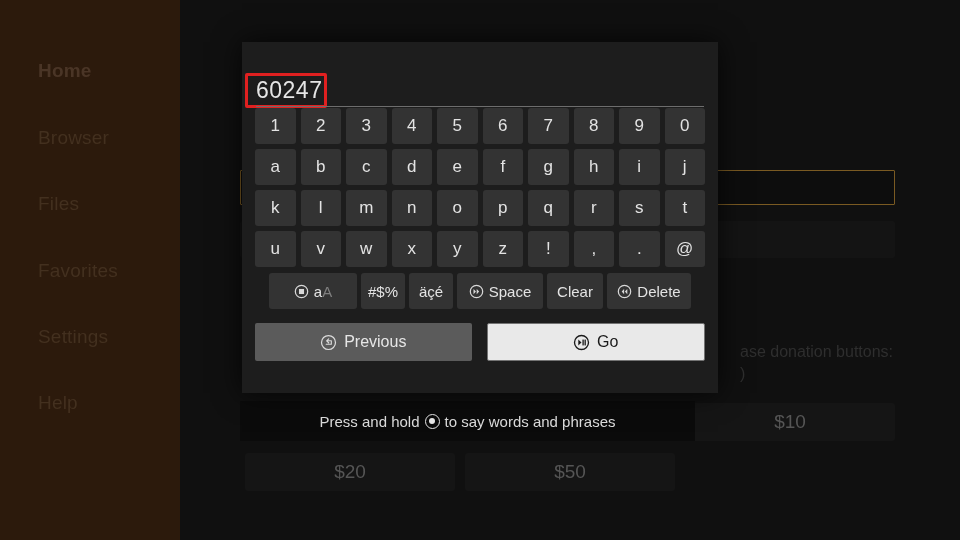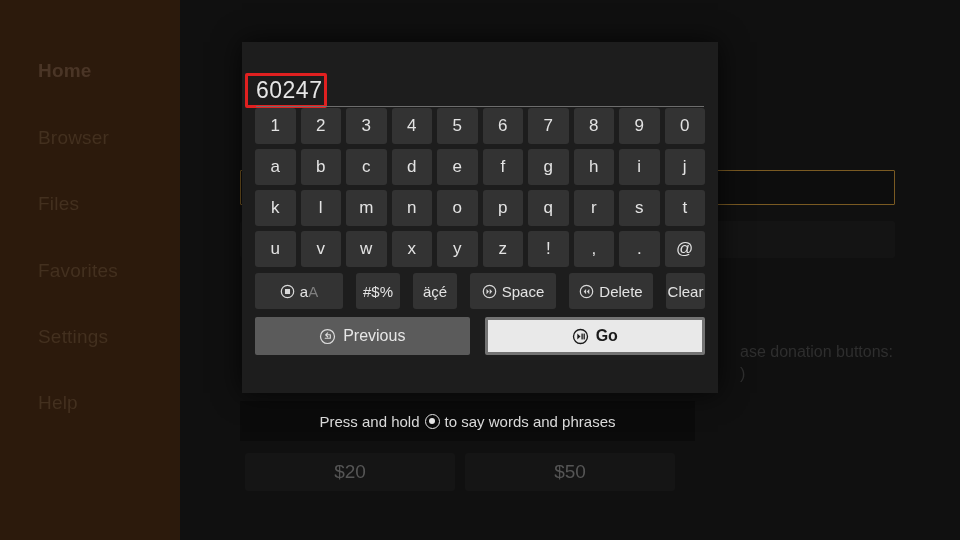--- a/index.html
+++ b/index.html
@@ -101,21 +101,21 @@
 
   .krow { display: flex; gap: 5px; padding: 0 13px; margin-bottom: 5px; }
   .key {
     flex: 1 1 0; height: 36px;
     background: #333333; border-radius: 3px;
     display: flex; align-items: center; justify-content: center;
     color: #e3e3e3; font-size: 17px;
   }
 
   
-  .frow { display: flex; gap: 13px; padding: 0 13px; margin-top: 6px; margin-bottom: 8px; }
+  .frow { display: flex; gap: 4px; padding: 0 27px; margin-top: 6px; margin-bottom: 14px; }
   .fkey {
     height: 36px; background: #333333; border-radius: 3px;
     display: flex; align-items: center; justify-content: center; gap: 5px;
     color: #e3e3e3; font-size: 15px; white-space: nowrap;
   }
   .fkey.k-case  { flex: 0 0 88px; }
   .fkey.k-sym   { flex: 0 0 44px; }
   .fkey.k-acc   { flex: 0 0 44px; }
   .fkey.k-space { flex: 0 0 86px; }
   .fkey.k-del   { flex: 0 0 84px; }
@@ -126,21 +126,21 @@
   
   .arow { display: flex; gap: 15px; padding: 0 13px; }
   .abtn {
     flex: 1 1 0; height: 38px; border-radius: 2px;
     display: flex; align-items: center; justify-content: center; gap: 7px;
     font-size: 16px;
   }
   .abtn.prev { background: #5b5b5b; color: #e6e6e6; }
   .abtn.go {
     background: #e9e9e9; color: #1a1a1a;
-    border: 3px solid #737373; font-weight: bold;
+    border: 1px solid #737373; font-weight: normal;
   }
 
   
   .ic { display: inline-block; flex: 0 0 auto; }
   .ic svg { display: block; }
 </style>
 </head>
 <body>
 
 <div id="root">
@@ -158,20 +158,21 @@
 
     <div class="bg-field" style="left:60px; top:170px; width:655px; height:35px;"></div>
 
     <div class="bg-panel" style="left:60px; top:221px; width:655px; height:37px;"></div>
 
     <div class="bg-text" style="left:560px; top:343px;">ase donation buttons:</div>
     <div class="bg-text" style="left:560px; top:365px;">)</div>
 
     <div class="donate-btn" style="left:65px;  top:403px; width:210px; height:38px;">$1</div>
     <div class="donate-btn" style="left:285px; top:403px; width:210px; height:38px;">$5</div>
+    <div class="donate-btn" style="left:505px; top:403px; width:210px; height:38px;">$10</div>
 
     <div class="donate-btn" style="left:65px;  top:453px; width:210px; height:38px;">$20</div>
     <div class="donate-btn" style="left:285px; top:453px; width:210px; height:38px;">$50</div>
   </section>
 
   <div id="voice-hint">
     <span>Press and hold</span>
     <span class="ring"></span>
     <span>to say words and phrases</span>
   </div>
@@ -256,32 +257,32 @@
         <span class="ic">
           <svg width="15" height="15" viewBox="0 0 16 16">
             <circle cx="8" cy="8" r="6.6" fill="none" stroke="#d8d8d8" stroke-width="1.3"></circle>
             <path d="M4.8 5.2 L7.4 8 L4.8 10.8 Z" fill="#d8d8d8"></path>
             <path d="M8.2 5.2 L10.8 8 L8.2 10.8 Z" fill="#d8d8d8"></path>
           </svg>
         </span>
         <span>Space</span>
       </div>
 
+      <div class="fkey k-clear">Clear</div>
+
       <div class="fkey k-del">
         <span class="ic">
           <svg width="15" height="15" viewBox="0 0 16 16">
             <circle cx="8" cy="8" r="6.6" fill="none" stroke="#d8d8d8" stroke-width="1.3"></circle>
             <path d="M7.6 5.2 L5.0 8 L7.6 10.8 Z" fill="#d8d8d8"></path>
             <path d="M11.0 5.2 L8.4 8 L11.0 10.8 Z" fill="#d8d8d8"></path>
           </svg>
         </span>
         <span>Delete</span>
       </div>
-
-      <div class="fkey k-clear">Clear</div>
     </div>
 
     <div class="arow">
 
       <div class="abtn prev">
         <span class="ic">
           <svg width="17" height="17" viewBox="0 0 18 18">
             <circle cx="9" cy="9" r="7.4" fill="none" stroke="#dcdcdc" stroke-width="1.3"></circle>
             <path d="M12 7.2 H7.2 M9.2 5.2 L7.0 7.2 L9.2 9.3 M12 7.2 V10.8 H6.6" fill="none" stroke="#dcdcdc" stroke-width="1.2" stroke-linecap="round" stroke-linejoin="round"></path>
           </svg>

